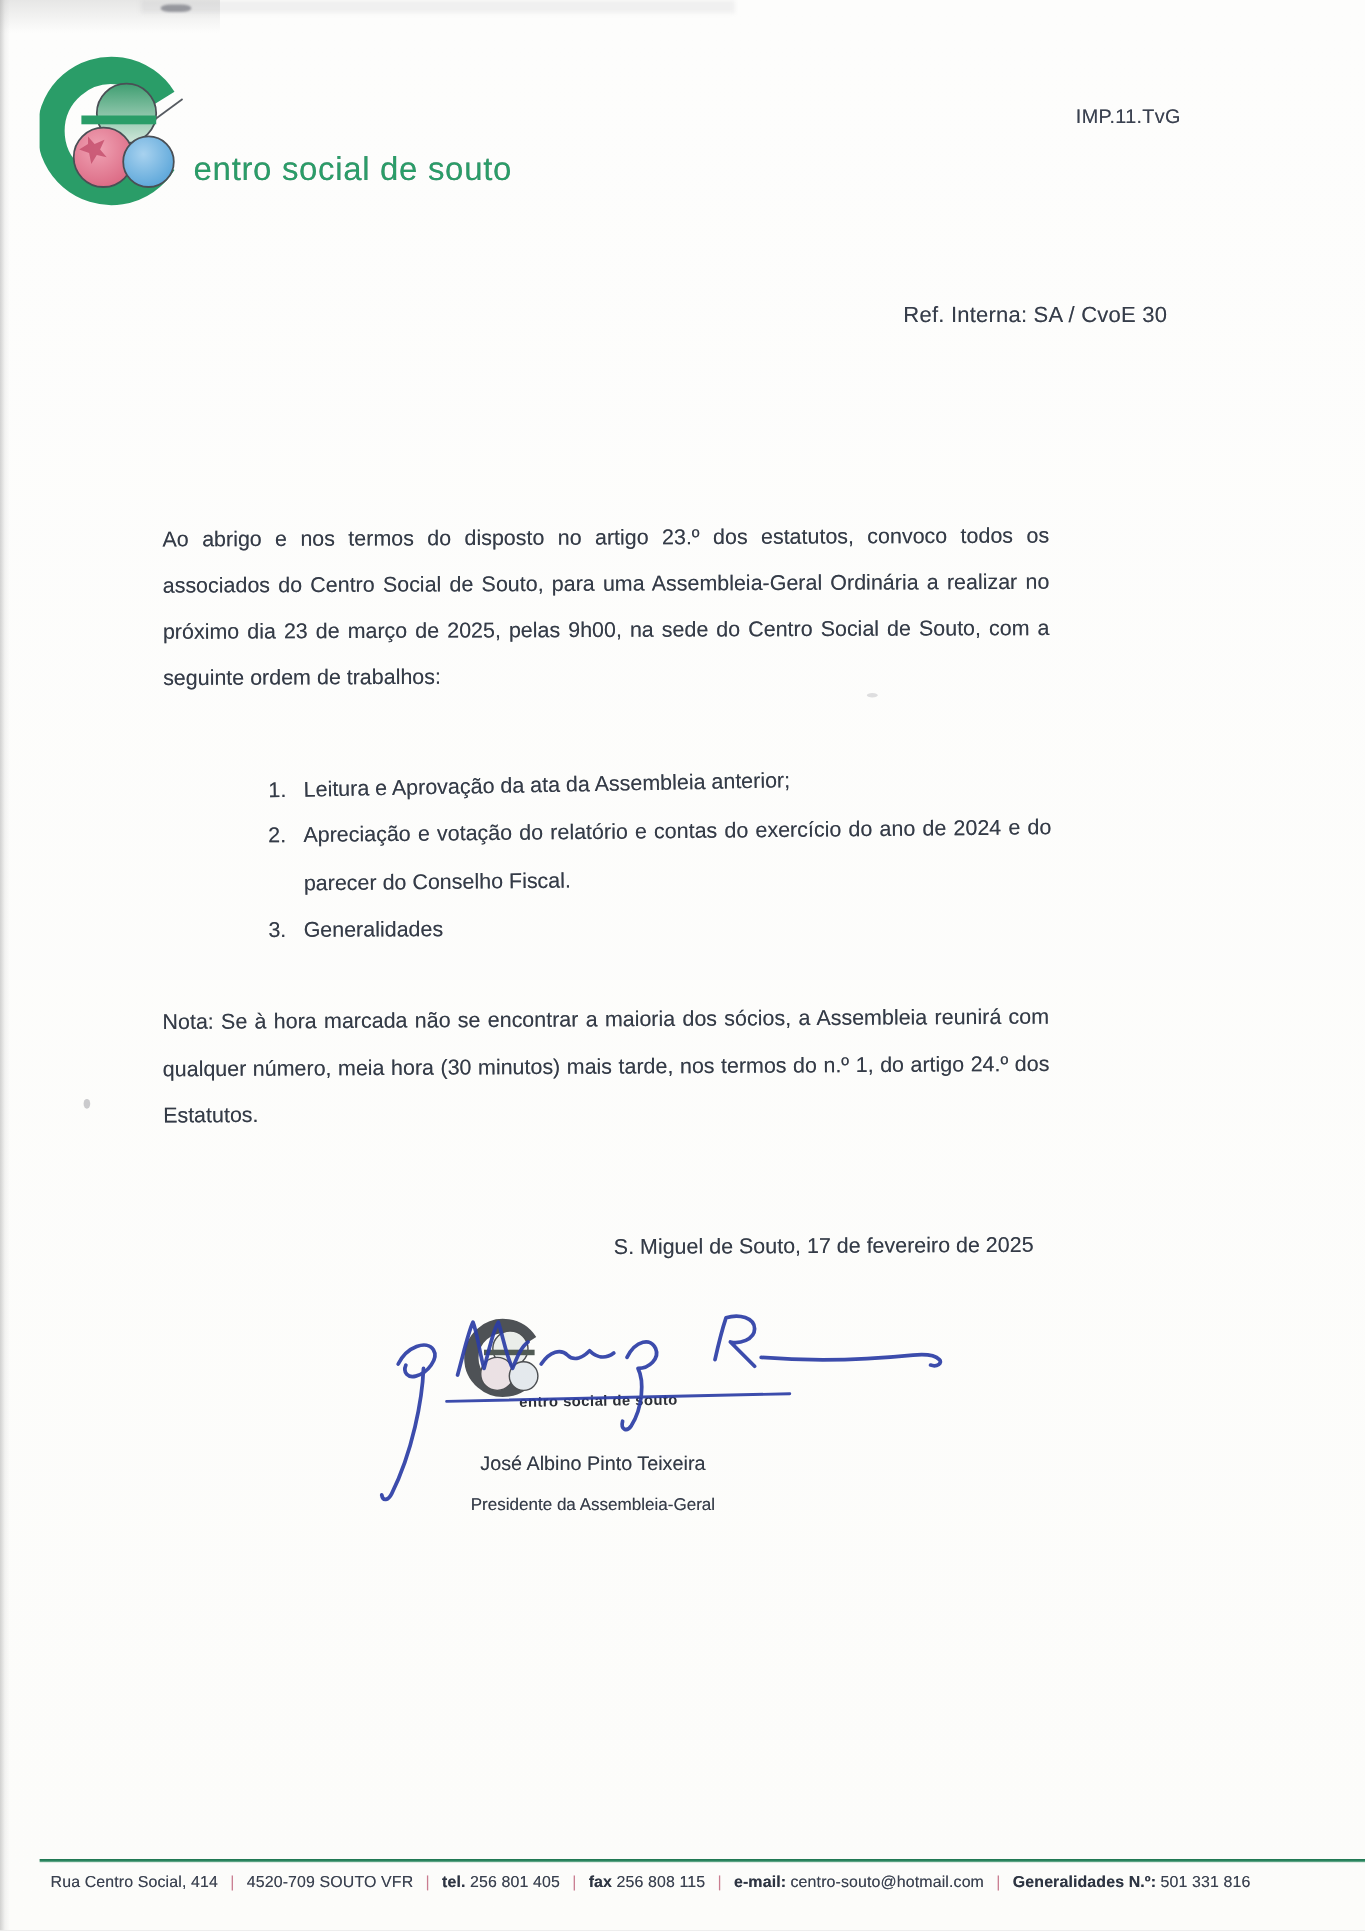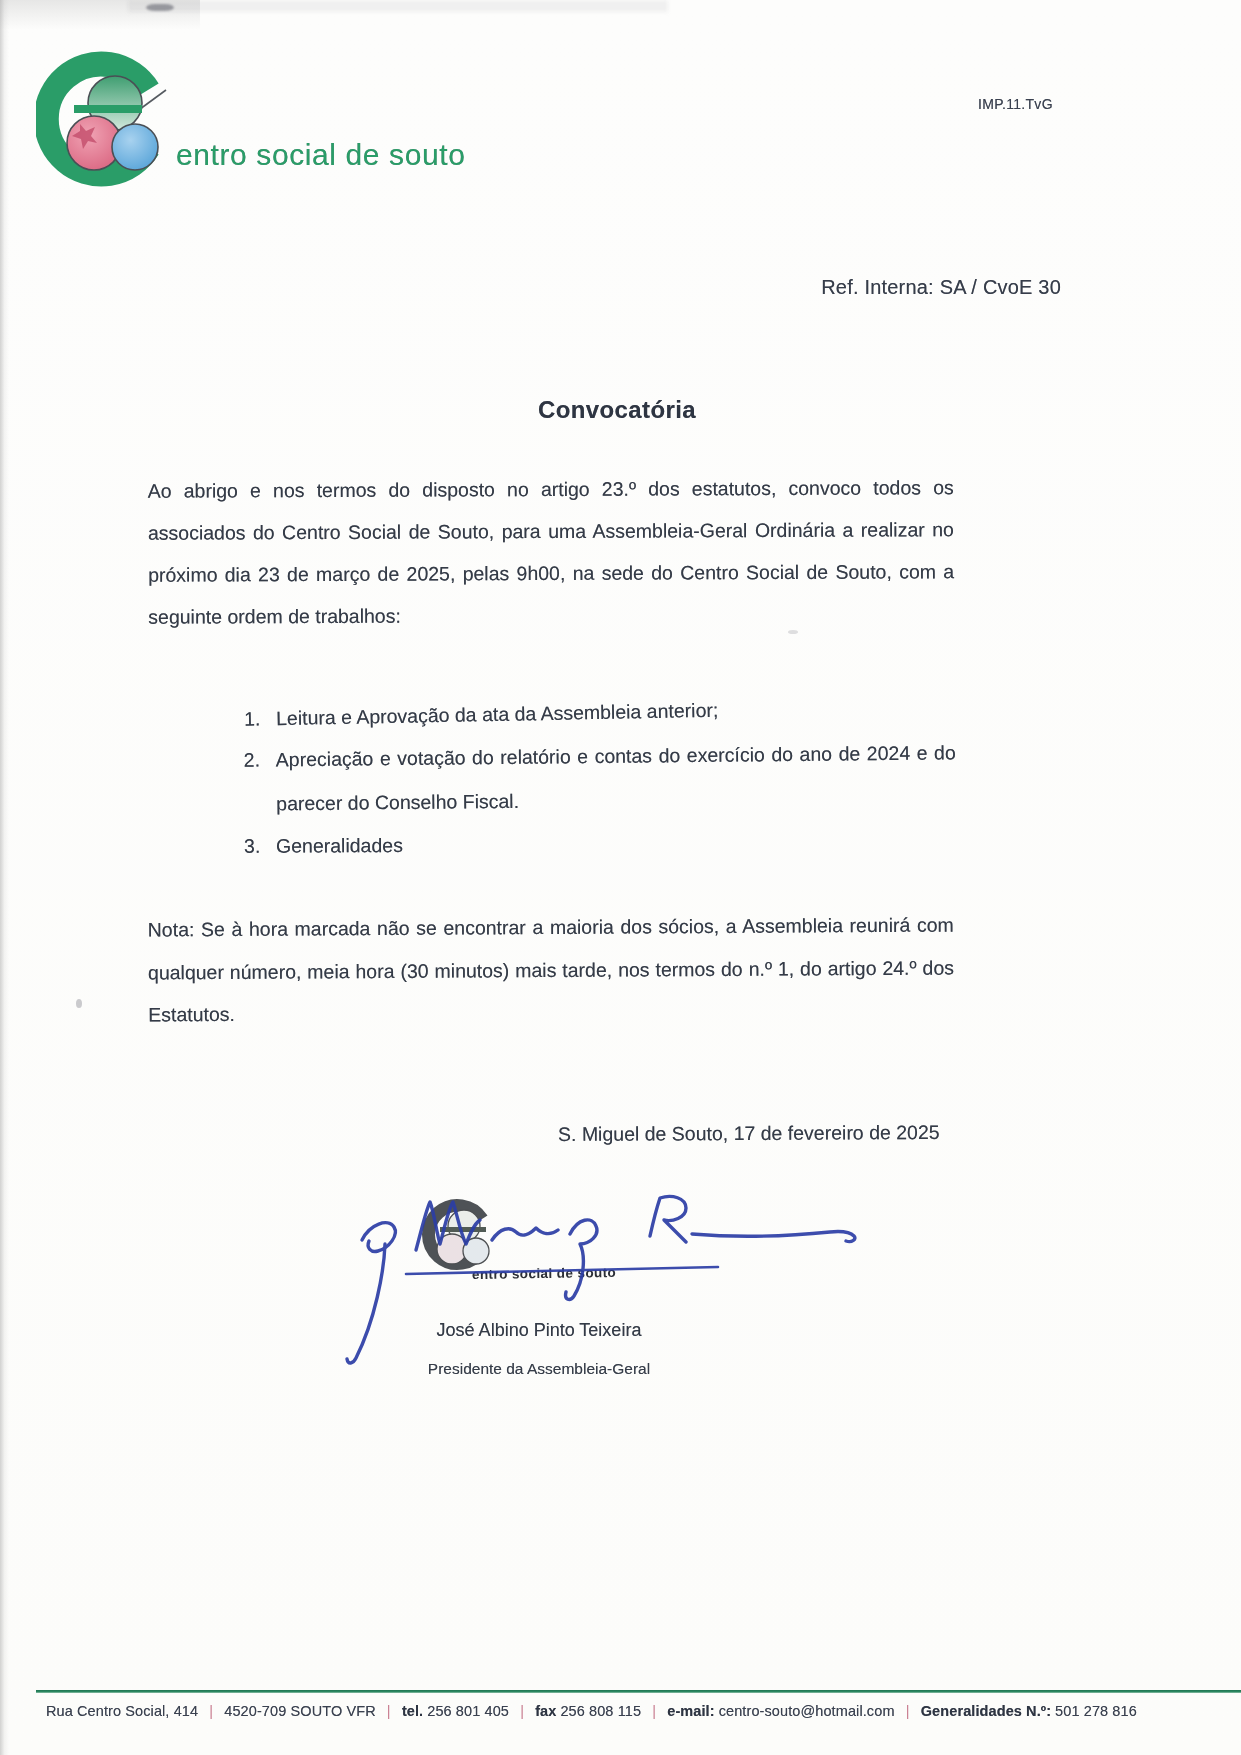--- a/index.html
+++ b/index.html
@@ -21,21 +21,21 @@
   .speck-a{position:absolute;left:76px;top:999px;width:6px;height:9px;border-radius:50%;
     background:rgba(110,110,120,.35);filter:blur(.5px);}
   .speck-b{position:absolute;left:788px;top:630px;width:10px;height:4px;border-radius:50%;
     background:rgba(130,130,140,.25);filter:blur(.5px);}
 
   
   .logo-mark{position:absolute;left:36px;top:50px;width:142px;height:142px;}
   .logo-text{position:absolute;left:176px;top:138px;font-size:30px;color:#2a9d68;
     letter-spacing:.6px;white-space:nowrap;}
 
-  .form-code{position:absolute;left:978px;top:96px;font-size:14px;color:#3a4150;letter-spacing:.3px;}
+  .form-code{position:absolute;left:978px;top:96px;font-size:18px;color:#3a4150;letter-spacing:.3px;}
   .ref-line{position:absolute;right:180px;top:276px;font-size:20px;color:#363d4a;letter-spacing:.2px;}
 
   .doc-title{position:absolute;left:212px;top:396px;width:810px;text-align:center;
     font-size:24px;font-weight:bold;color:#2e3542;letter-spacing:.4px;}
 
   .intro{position:absolute;left:148px;top:468px;width:806px;font-size:19.5px;line-height:42px;
     text-align:justify;transform:rotate(-.25deg);}
 
   .agenda{position:absolute;left:244px;top:690px;width:712px;font-size:19.5px;}
   .agenda-item{display:flex;line-height:44px;}
@@ -102,21 +102,20 @@
       <line x1="100" y1="62" x2="130" y2="40" stroke="#555a60" stroke-width="1.6"></line>
       <rect x="38" y="55" width="68" height="8" fill="#2a9d68"></rect>
       <path d="M44,74 l6,7 l9,-4 l-4,9 l6,7 l-9,-2 l-5,8 l-2,-10 l-9,-3 l8,-5 z" fill="#c6516e" opacity=".85"></path>
     </svg>
   </div>
   <div class="logo-text soft">entro social de souto</div>
 
   <div class="form-code soft">IMP.11.TvG</div>
   <div class="ref-line soft">Ref. Interna: SA / CvoE 30</div>
 
-  <div class="doc-title soft">Convocatória</div>
 
   <div class="intro soft">Ao abrigo e nos termos do disposto no artigo 23.º dos estatutos, convoco todos os associados do Centro Social de Souto, para uma Assembleia-Geral Ordinária a realizar no próximo dia 23 de março de 2025, pelas 9h00, na sede do Centro Social de Souto, com a seguinte ordem de trabalhos:</div>
 
   <div class="agenda">
     <div class="agenda-item r1">
       <span class="num soft">1.</span>
       <span class="txt soft">Leitura e Aprovação da ata da Assembleia anterior;</span>
     </div>
     <div class="agenda-item r2">
       <span class="num soft">2.</span>
@@ -163,16 +162,16 @@
     <span><span class="flabel"></span><span class="fvalue soft">Rua Centro Social, 414</span></span>
     <span class="fsep">|</span>
     <span><span class="flabel"></span><span class="fvalue soft">4520-709 SOUTO VFR</span></span>
     <span class="fsep">|</span>
     <span><span class="flabel soft">tel.</span><span class="fvalue soft">256 801 405</span></span>
     <span class="fsep">|</span>
     <span><span class="flabel soft">fax</span><span class="fvalue soft">256 808 115</span></span>
     <span class="fsep">|</span>
     <span><span class="flabel soft">e-mail:</span><span class="fvalue soft">centro-souto@hotmail.com</span></span>
     <span class="fsep">|</span>
-    <span><span class="flabel soft">Generalidades N.º:</span><span class="fvalue soft">501 278 816</span></span>
+    <span><span class="flabel soft">Generalidades N.º:</span><span class="fvalue soft">501 331 816</span></span>
   </div>
 
 </div>
 
 </body></html>

